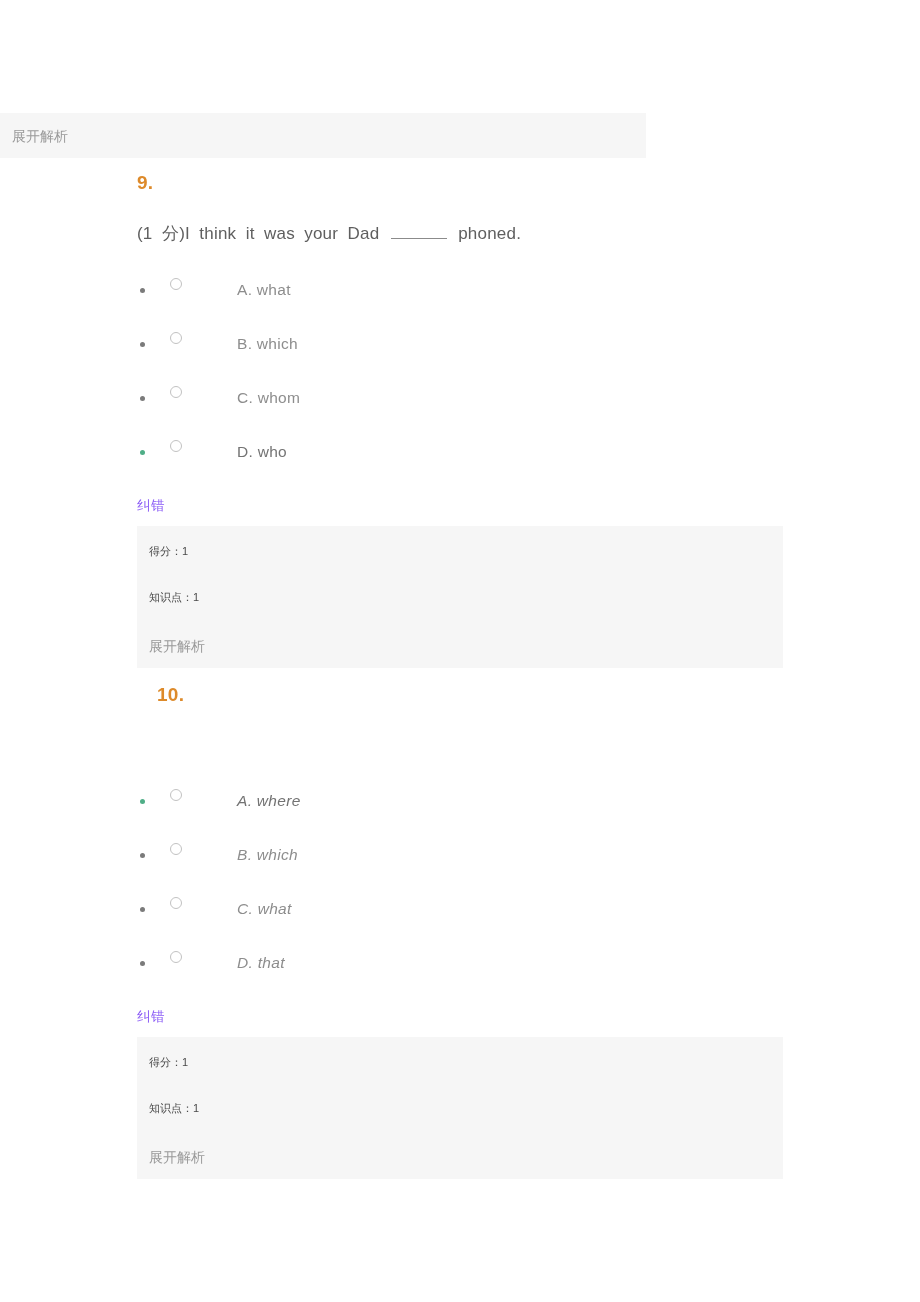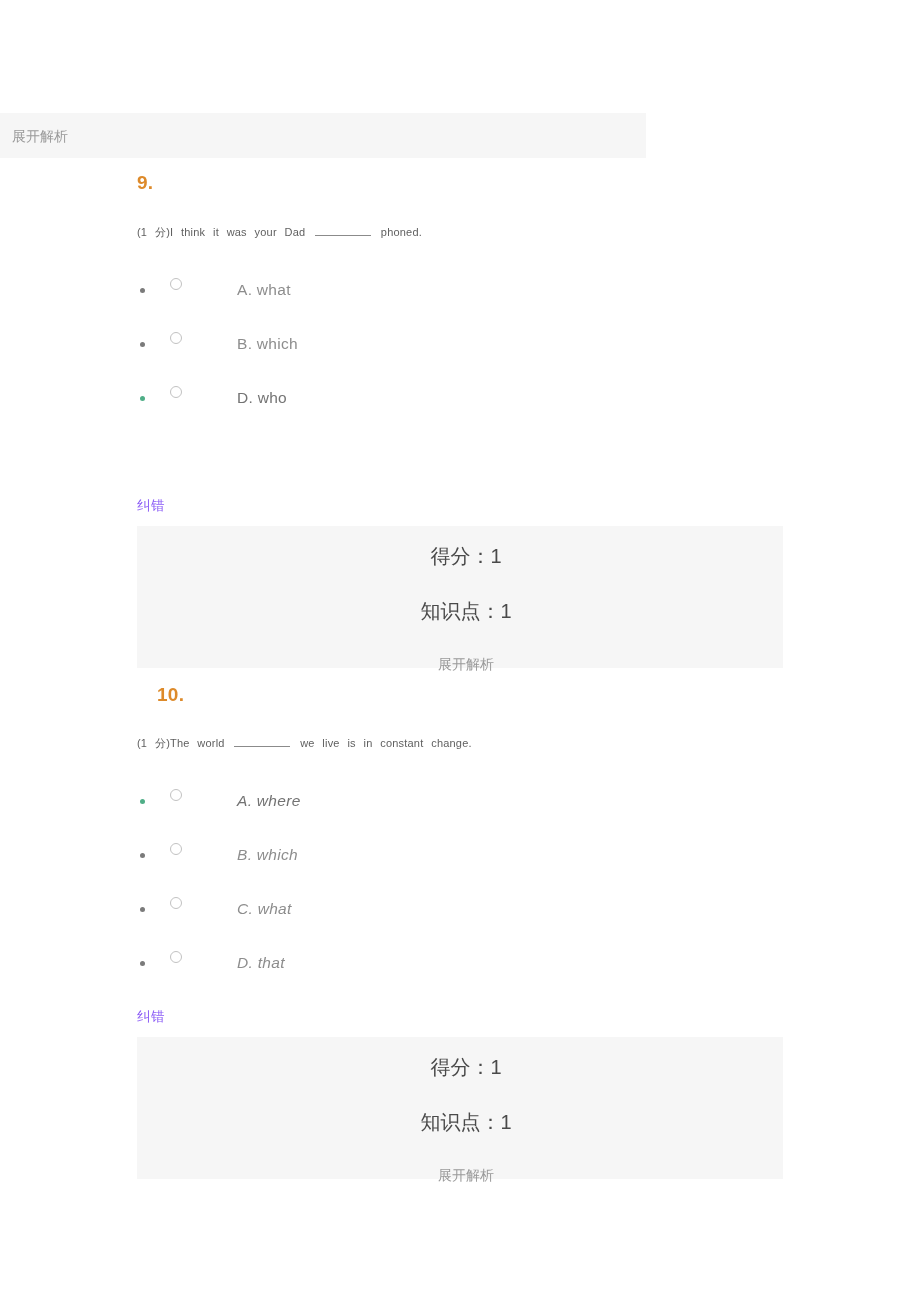--- a/index.html
+++ b/index.html
@@ -31,24 +31,23 @@
     top: 0;
     width: 646px;
   }
 
   
   .score-box {
     background: #f6f6f6;
     width: 646px;
     box-sizing: border-box;
     padding: 0;
-    text-align: center;
   }
   .score-row {
-    font-size: 20px;
+    font-size: 11px;
     color: #4a4a4a;
     padding-left: 12px;
     line-height: 1;
   }
   .score-row .num {
     color: #4a4a4a;
   }
   .expand-row {
     font-size: 14px;
     color: #999999;
@@ -69,21 +68,21 @@
 
   
   .q-num {
     font-size: 19px;
     font-weight: bold;
     color: #dd8a2a;
     letter-spacing: 0.3px;
   }
 
   .q-text {
-    font-size: 11px;
+    font-size: 17px;
     color: #5f5f5f;
     word-spacing: 4.5px;
     letter-spacing: 0.2px;
     line-height: 1.4;
     white-space: nowrap;
   }
   .q-text .blank {
     display: inline-block;
     width: 56px;
     border-bottom: 1px solid #8b8b8b;
@@ -175,20 +174,25 @@
     <li class="opt">
       <span class="opt-bullet"></span>
       <span class="opt-radio"></span>
       <span class="opt-label">A. what</span>
     </li>
     <li class="opt">
       <span class="opt-bullet"></span>
       <span class="opt-radio"></span>
       <span class="opt-label">B. which</span>
     </li>
+    <li class="opt">
+      <span class="opt-bullet"></span>
+      <span class="opt-radio"></span>
+      <span class="opt-label">C. whom</span>
+    </li>
     <li class="opt correct">
       <span class="opt-bullet"></span>
       <span class="opt-radio"></span>
       <span class="opt-label">D. who</span>
     </li>
   </ul>
 
   <div class="content" style="top:496px;">
     <span class="report-link">纠错</span>
   </div>
@@ -200,27 +204,20 @@
     <div class="score-row" style="padding-top:35px;">
       <span>知识点：</span><span class="num">1</span>
     </div>
     <div class="expand-row" style="padding-top:36px;">展开解析</div>
   </div>
 
   <div class="content" style="top:684px;margin-left:20px;">
     <span class="q-num">10.</span>
   </div>
 
-  <div class="content" style="top:733px;">
-    <span class="q-text">
-      <span>(1 分)</span><span>The world</span>
-      <span class="blank"></span>
-      <span>we live is in constant change.</span>
-    </span>
-  </div>
 
   <ul class="options content" style="top:774px;font-style:italic;">
     <li class="opt correct">
       <span class="opt-bullet"></span>
       <span class="opt-radio"></span>
       <span class="opt-label">A. where</span>
     </li>
     <li class="opt">
       <span class="opt-bullet"></span>
       <span class="opt-radio"></span>

